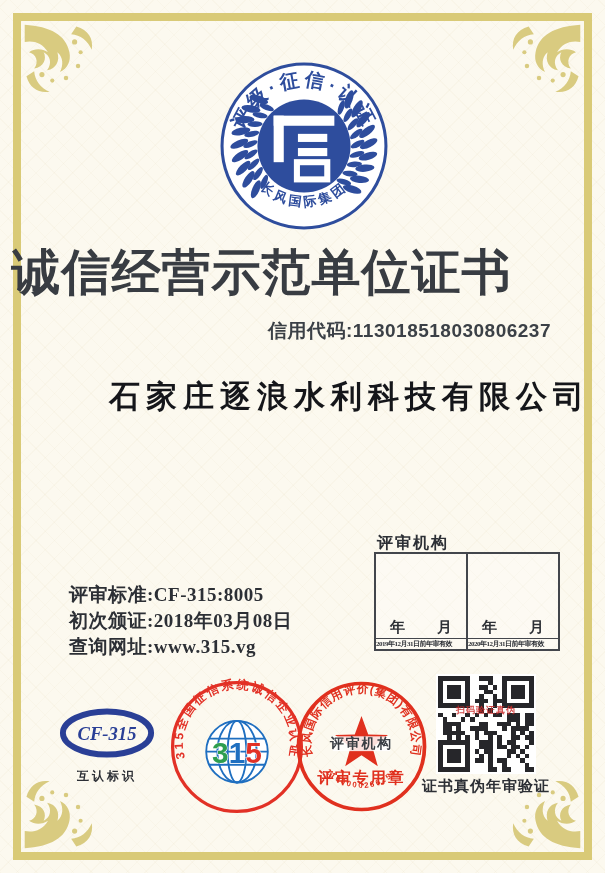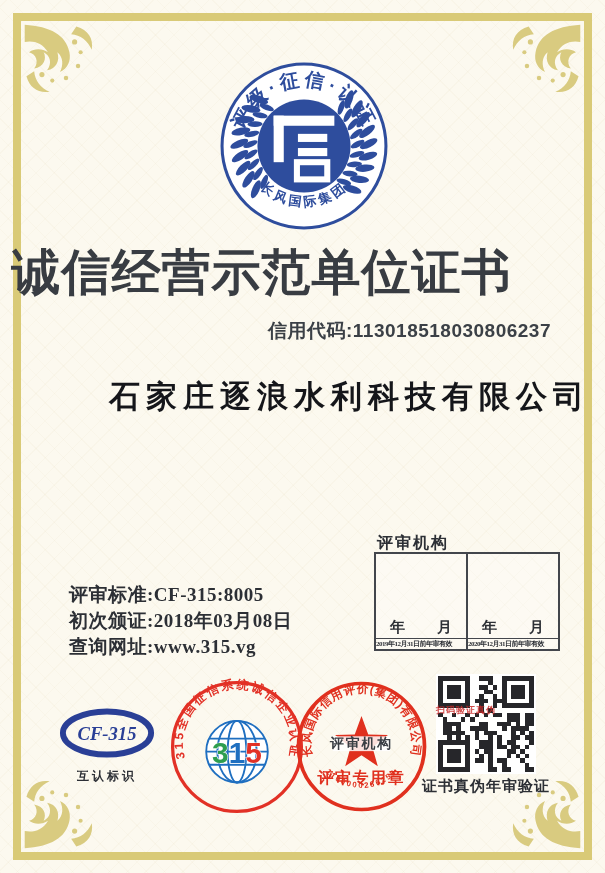--- a/index.html
+++ b/index.html
@@ -50,21 +50,21 @@
   .cf-oval{position:absolute;left:58px;top:707px;width:98px;height:52px;}
   .cf-caption{position:absolute;left:28px;top:768px;width:158px;text-align:center;
     font-family:"Liberation Serif", serif;font-size:12px;font-weight:bold;color:#2c2f35;letter-spacing:3px;}
 
   .globe-seal{position:absolute;left:167px;top:677px;width:140px;height:140px;}
   .star-seal{position:absolute;left:292px;top:677px;width:139px;height:139px;}
 
   .qr-wrap{position:absolute;left:436px;top:674px;width:100px;height:100px;background:#fff;}
   .qr-grid{position:absolute;inset:2px;display:grid;grid-template-columns:repeat(21,1fr);grid-template-rows:repeat(21,1fr);}
   .qm{background:#26262a;}
-  .qr-overlay{position:absolute;left:0;top:30%;width:100%;text-align:left;
+  .qr-overlay{position:absolute;left:0;top:30%;width:100%;text-align:center;
     font-size:9px;font-weight:bold;color:rgba(200,40,40,.85);letter-spacing:1px;white-space:nowrap;}
   .qr-caption{position:absolute;left:421px;top:777px;width:130px;text-align:center;
     font-family:"Liberation Serif", serif;font-size:15px;font-weight:bold;color:#2c2f35;letter-spacing:1px;}
 </style>
 </head>
 <body>
 
 <div class="cert">
 
   <div class="frame"></div>

